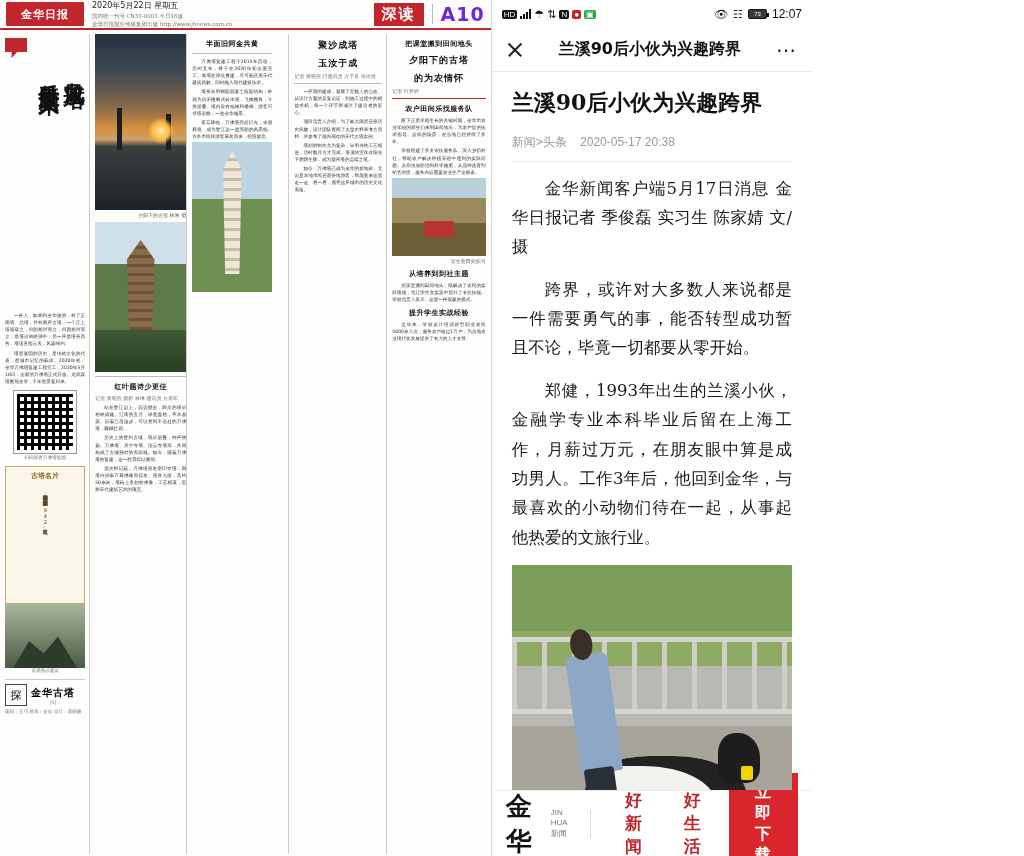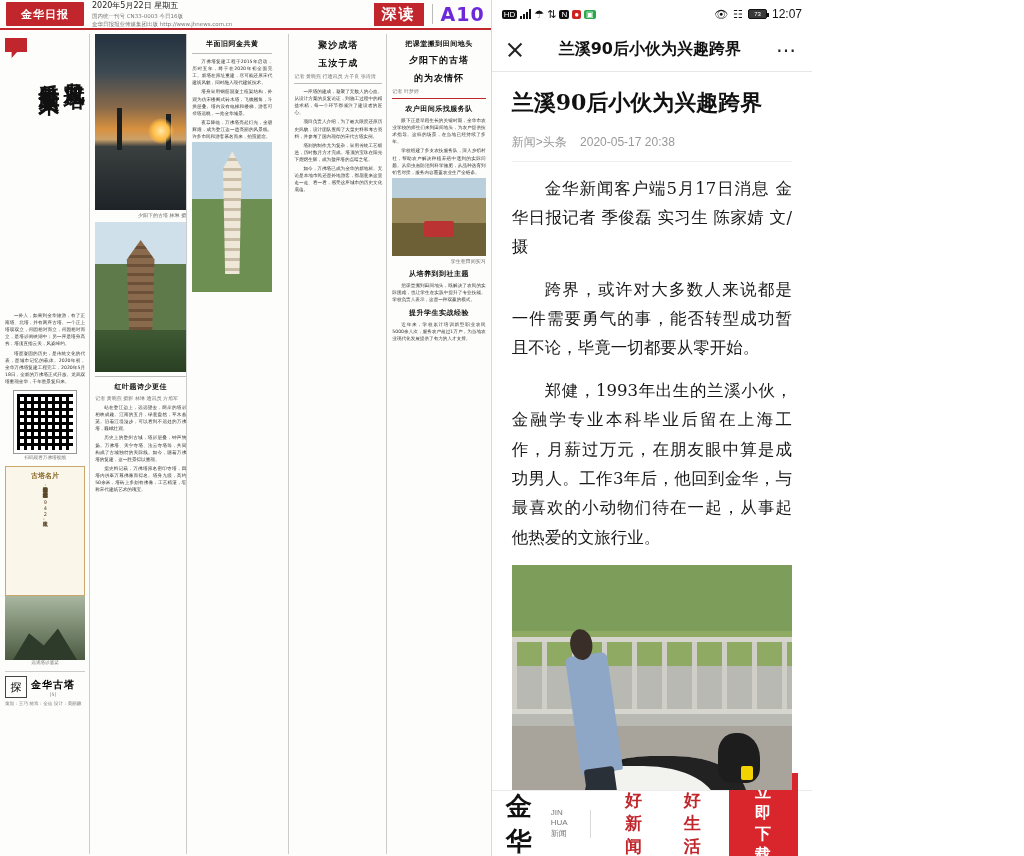--- a/index.html
+++ b/index.html
@@ -126,21 +126,21 @@
       linear-gradient(#000 50%, transparent 50%);
     background-size: 7px 7px, 7px 7px;
     background-color: #fff; border: 3px solid #fff; outline: 1px solid #999;
   }
   .qr-cap { font-size: 4.6px; color: #777; text-align: center; }
 
   .boxed {
     border: 1px solid #c9a96a; background: #fbf6ea;
     padding: 4px; margin-top: 6px;
   }
-  .boxed-title { font-size: 7px; font-weight: bold; color: #8a6a2a; text-align: center; margin-bottom: 2px; font-family: Liberation Mono, monospace; }
+  .boxed-title { font-size: 7px; font-weight: bold; color: #8a6a2a; text-align: center; margin-bottom: 10px; font-family: Liberation Mono, monospace; }
   .box-vtext { writing-mode: vertical-rl; text-orientation: upright; font-size: 5px; color: #5a4a2a;
     height: 108px; line-height: 1.7; margin: 0 auto; }
   .logo-strip { margin-top: 6px; display: flex; align-items: center; gap: 4px; border-top: 1px solid #ccc; padding-top: 4px; }
   .logo-mark { width: 22px; height: 22px; border: 1px solid #444; font-size: 11px;
     display:flex; align-items:center; justify-content:center; font-family:"DejaVu Serif",serif; }
   .logo-txt { font-size: 10px; font-weight: bold; letter-spacing: 1px; }
   .foot-note { font-size: 4.6px; color: #777; margin-top: 3px; line-height: 1.5; }
 
   
   .phone {

